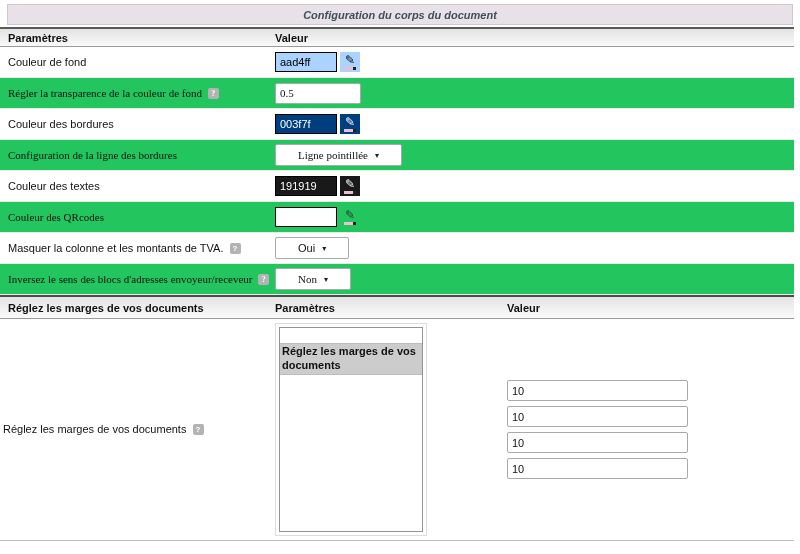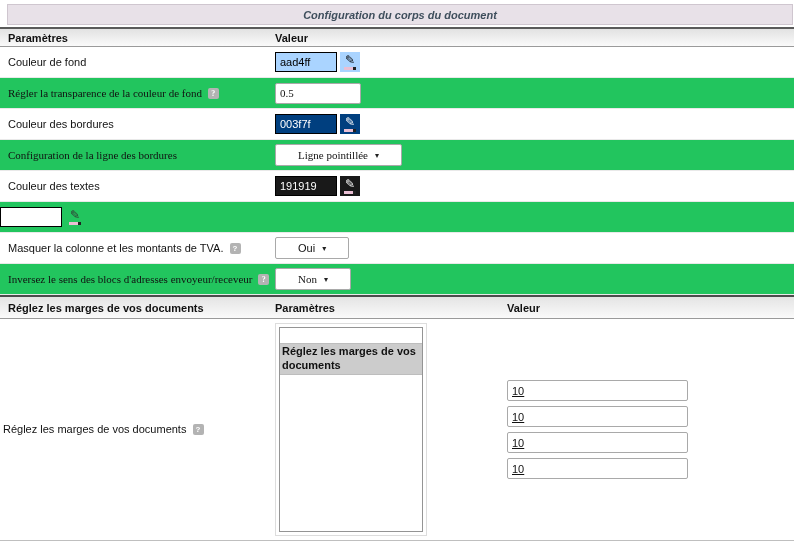--- a/index.html
+++ b/index.html
@@ -90,21 +90,21 @@
   }
   .selectbox .arrow { font-size: 8px; color: #222; margin-left: 7px; }
   
   .t2body {
     display: flex; height: 222px;
     background: #fff;
     border-bottom: 1px solid #bfbfbf;
   }
   .t2c1 { width: 275px; display: flex; align-items: center; padding-left: 3px; line-height:1.3; }
   .t2c2 { width: 232px; padding-top: 4px; }
-  .t2c3 { flex: 1; display: flex; flex-direction: column; justify-content: center; gap: 5px; text-decoration: underline; }
+  .t2c3 { flex: 1; display: flex; flex-direction: column; justify-content: center; gap: 5px; }
   .listwrap {
     width: 152px; height: 213px;
     border: 1px solid #ddd; background: #fff; padding: 3px;
   }
   .listbox {
     width: 100%; height: 100%;
     border: 1px solid #949494; background: #fff;
     overflow: hidden;
   }
   .opt-blank { height: 15px; background: #fff; }
@@ -194,20 +194,23 @@
         <input class="color-input" value="191919" style="background-color: rgb(25, 25, 25); color: rgb(255, 255, 255);">
         <span class="color-btn" style="background-color: rgb(25, 25, 25);">
           <span class="pencil" style="color: rgb(255, 255, 255);">✎</span>
           <span class="pencil-bar"></span>
         </span>
       </span>
     </div>
   </div>
 
   <div class="row even">
+    <div class="cell-label">
+      <span>Couleur des QRcodes</span>
+    </div>
     <div class="cell-value">
       <span class="colorwrap">
         <input class="color-input" value="" style="background-color: rgb(255, 255, 255); color: rgb(51, 51, 51);">
         <span class="color-btn">
           <span class="pencil" style="color: rgb(51, 51, 51);">✎</span>
           <span class="pencil-bar"></span>
         </span>
       </span>
     </div>
   </div>

